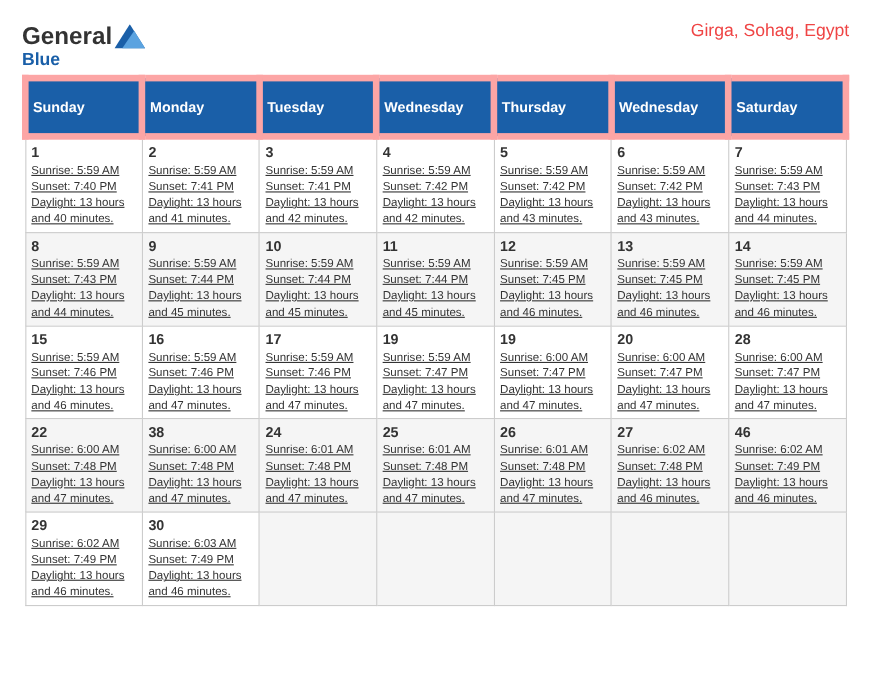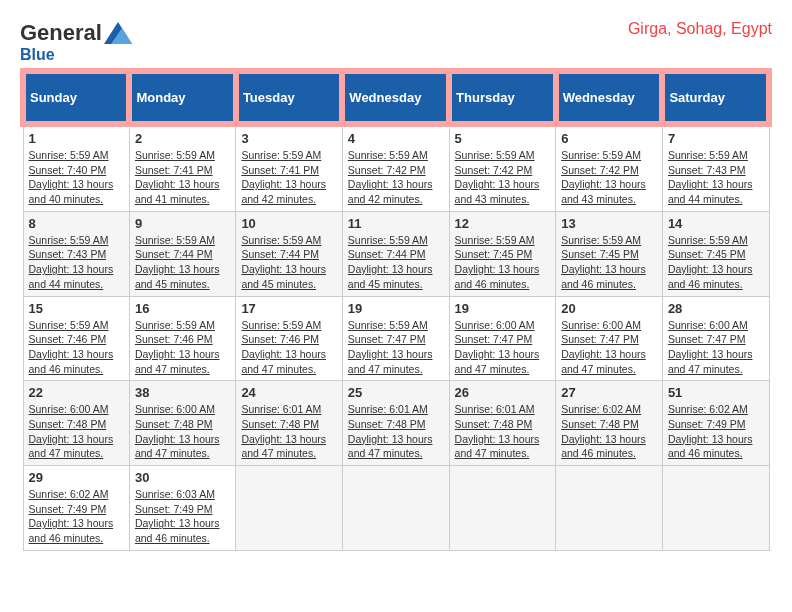--- a/index.html
+++ b/index.html
@@ -343,21 +343,21 @@
       </td>
         <td>
         <span class="day-num">27</span>
         <span class="day-info">
           Sunrise: 6:02 AM<br>
           Sunset: 7:48 PM<br>
           Daylight: 13 hours and 46 minutes.
         </span>
       </td>
         <td>
-        <span class="day-num">51</span>
+        <span class="day-num">46</span>
         <span class="day-info">
           Sunrise: 6:02 AM<br>
           Sunset: 7:49 PM<br>
           Daylight: 13 hours and 46 minutes.
         </span>
       </td>
       </tr>
       <tr>
         <td>
         <span class="day-num">29</span>

